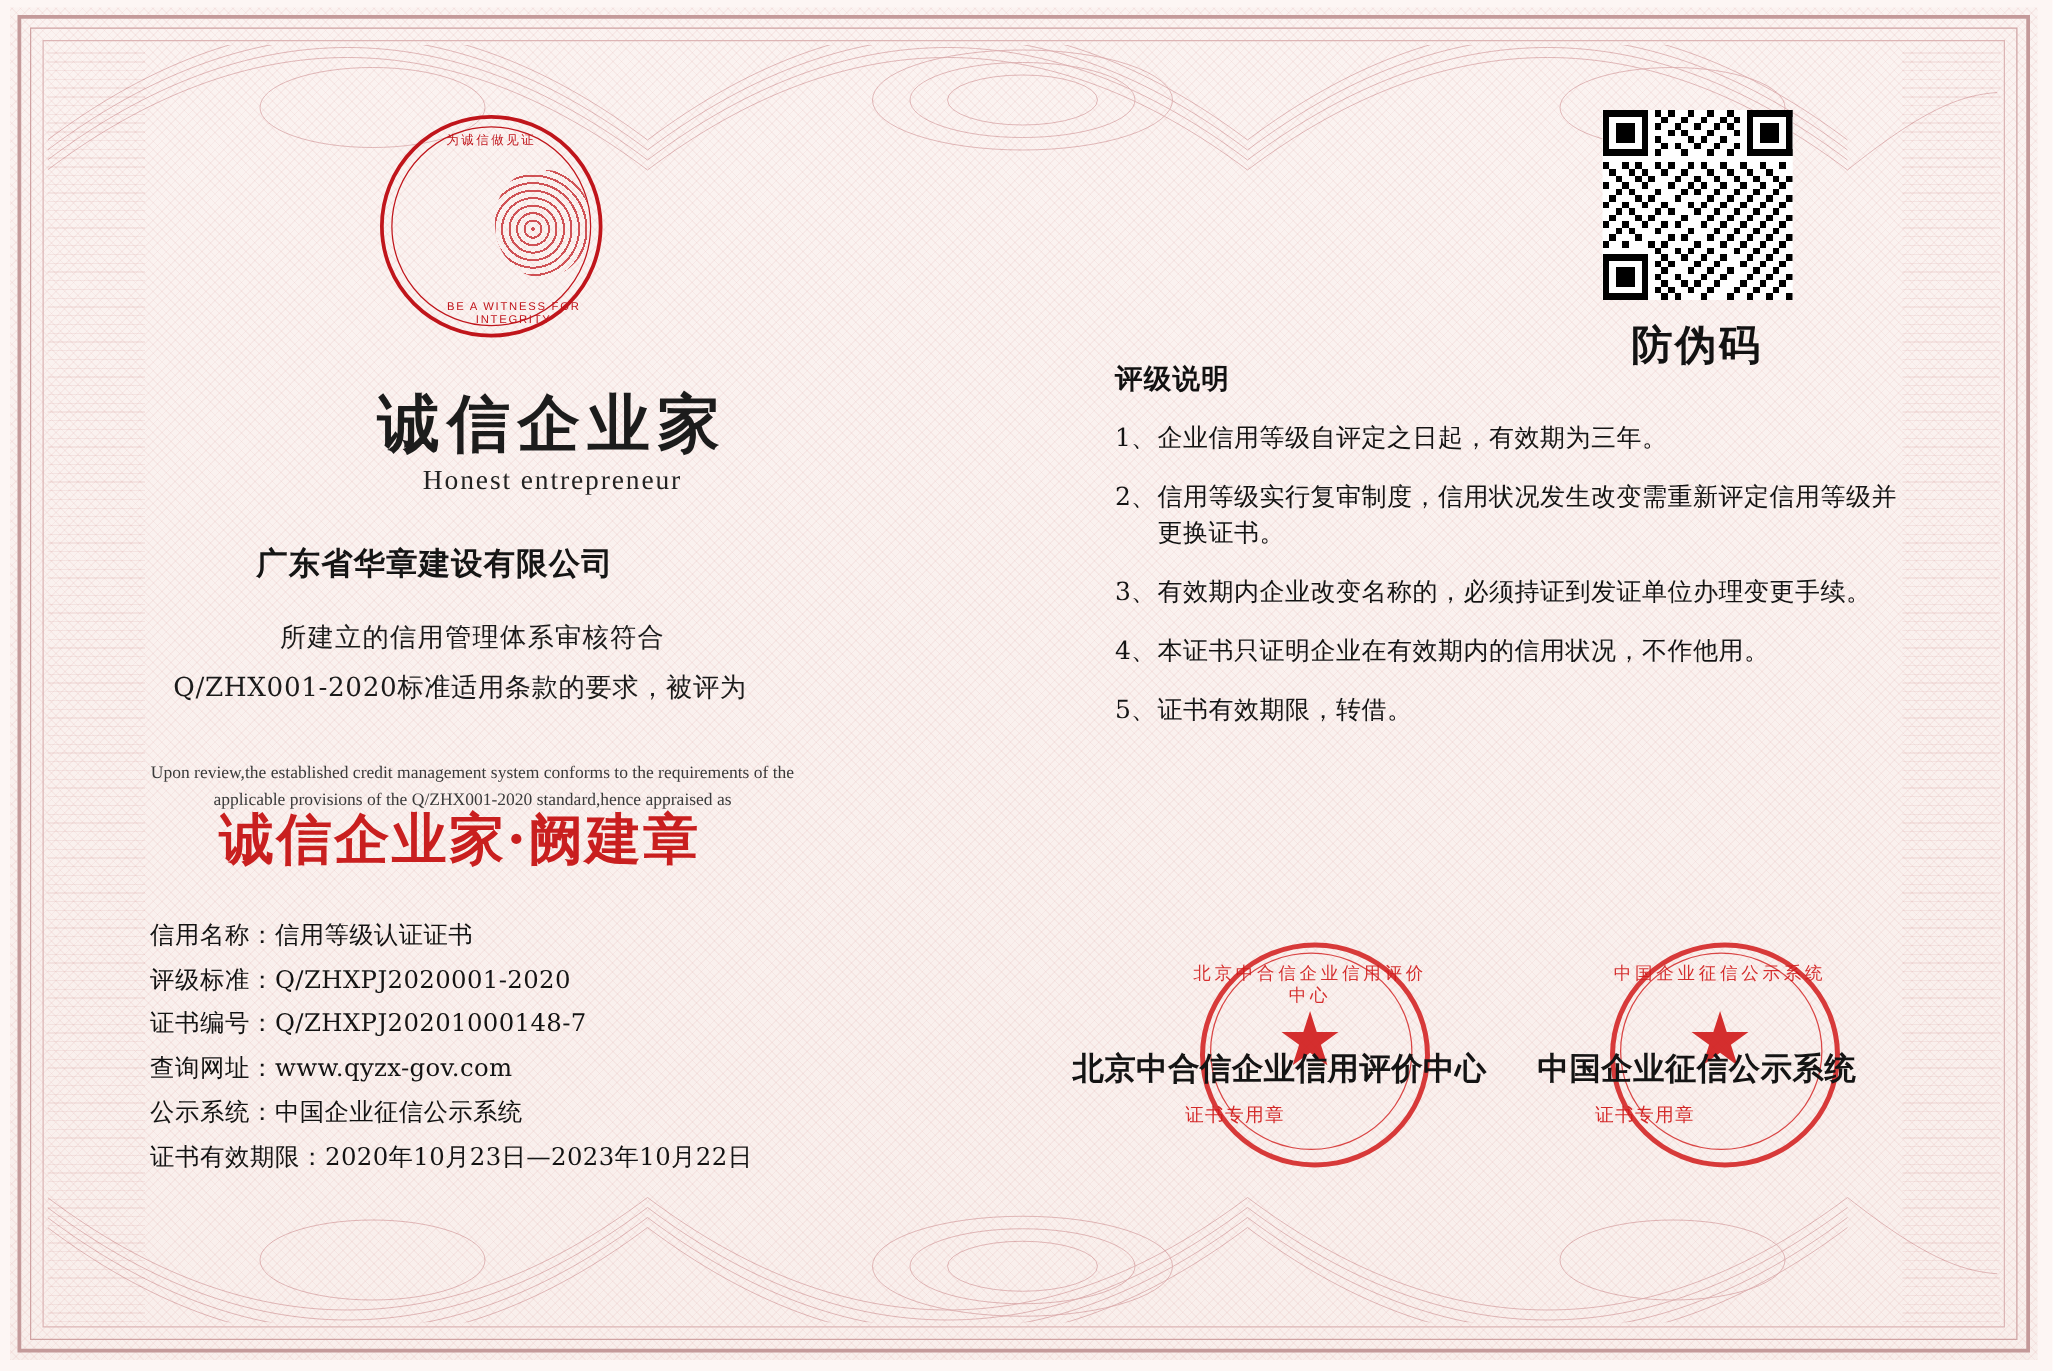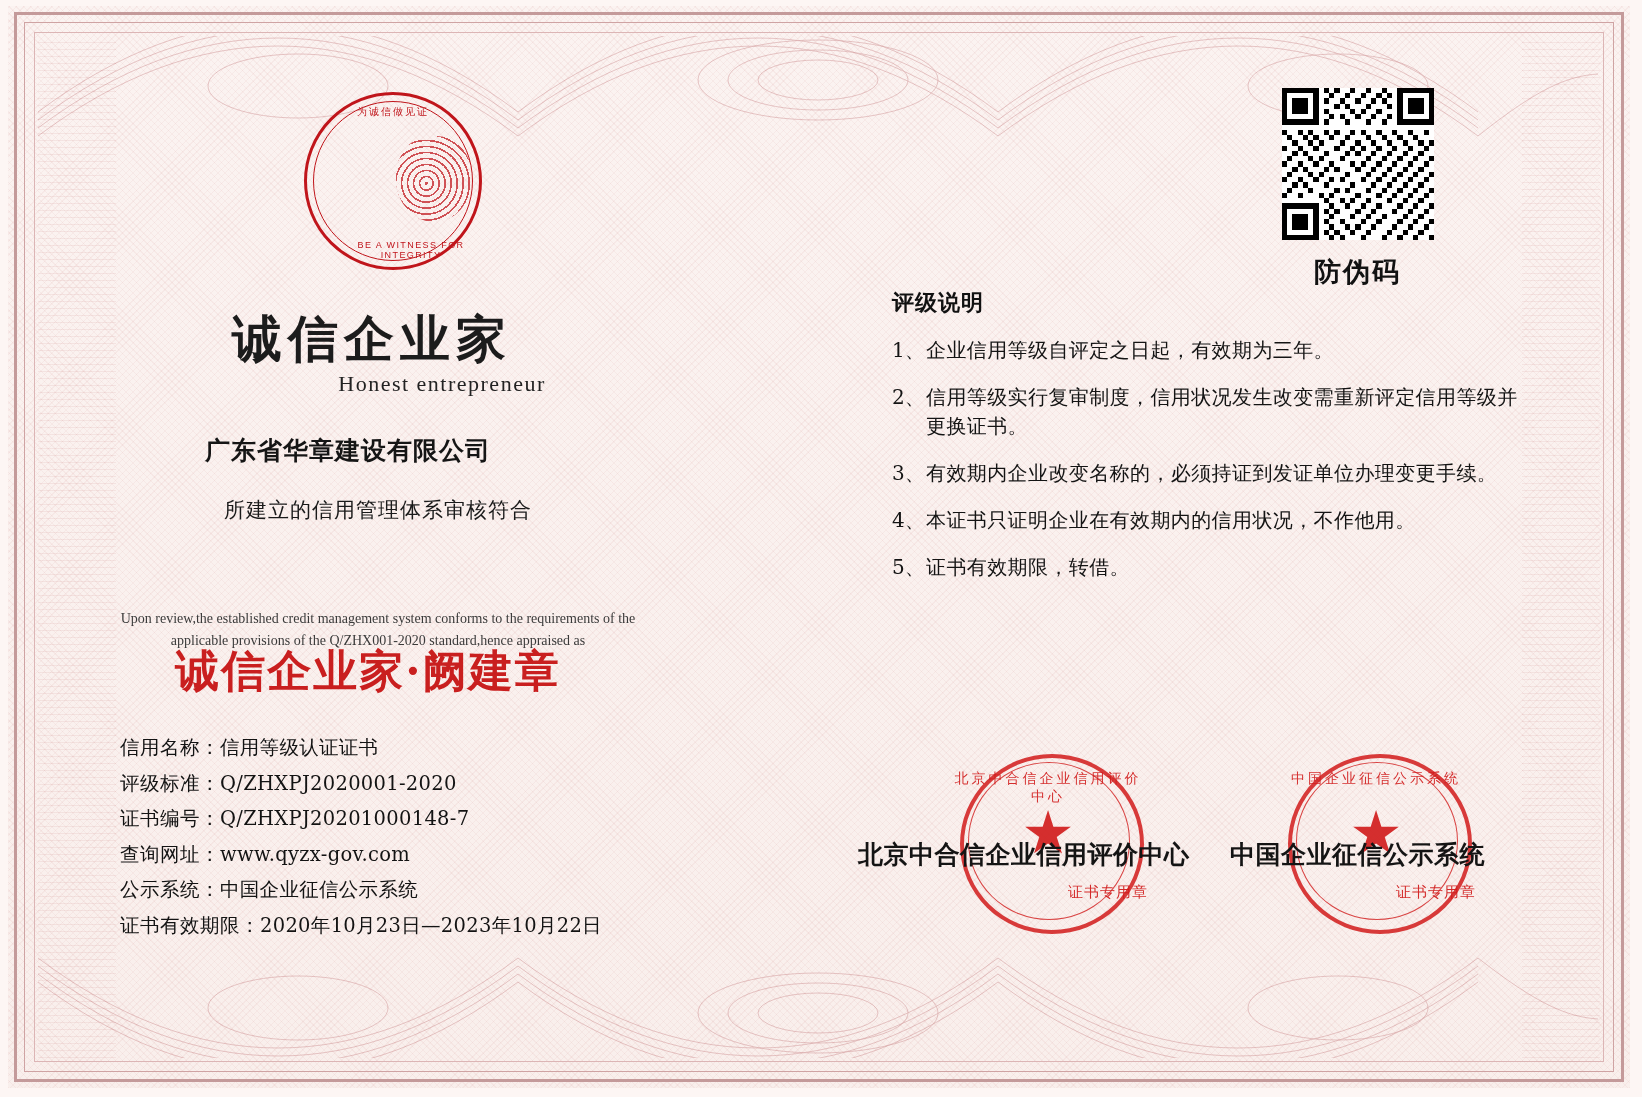--- a/index.html
+++ b/index.html
@@ -140,21 +140,21 @@
   }
   .emblem .arc-top { top: 13px; }
   .emblem .arc-bottom { bottom: 10px; font-size: 9px; letter-spacing: 1.4px; margin-left: 36px; }
 
   
   .title-cn {
     position: absolute;
     left: 224px;
     top: 300px;
     width: 420px;
-    text-align: left;
+    text-align: center;
     font-family: "DejaVu Serif", serif;
     font-size: 50px;
     font-weight: 700;
     color: #1c1c1c;
     letter-spacing: 6px;
   }
   .title-en {
     position: absolute;
     left: 224px;
     top: 365px;
@@ -253,21 +253,21 @@
     background: #fff;
   }
   .qr svg { display:block; }
   .qr-label {
     position: absolute;
     right: 170px;
     top: 248px;
     width: 205px;
     text-align: center;
     font-family: "DejaVu Serif", serif;
-    font-size: 27px;
+    font-size: 33px;
     font-weight: 700;
     color: #121212;
     letter-spacing: 2px;
   }
 
   .notes-title {
     position: absolute;
     left: 884px;
     top: 282px;
     font-family: "DejaVu Serif", serif;
@@ -337,21 +337,21 @@
     font-family: "DejaVu Serif", serif;
     font-size: 14px;
     color: #d11a1a;
     letter-spacing: 3px;
     opacity: .9;
   }
   .seal .bottom {
     position: absolute;
     left: 0; right: 0;
     bottom: 24px;
-    text-align: right;
+    text-align: left;
     font-family: "DejaVu Serif", serif;
     font-size: 15px;
     color: #d11a1a;
     letter-spacing: 1px;
     opacity: .92;
   }
   .seal-name {
     position: absolute;
     font-family: "DejaVu Serif", serif;
     font-size: 25px;
@@ -417,20 +417,21 @@
         <div class="ring2"></div>
         <div class="fingerprint"></div>
         <div class="arc-top">为诚信做见证</div>
         <div class="arc-bottom">BE A WITNESS FOR INTEGRITY</div>
       </div>
 
       <div class="title-cn">诚信企业家</div>
       <div class="title-en">Honest entrepreneur</div>
       <div class="company">广东省华章建设有限公司</div>
       <div class="line1">所建立的信用管理体系审核符合</div>
+      <div class="line2">Q/ZHX001-2020标准适用条款的要求，被评为</div>
       <div class="en-block">Upon review,the established credit management system conforms to the requirements of the applicable provisions of the Q/ZHX001-2020 standard,hence appraised as</div>
       <div class="award">诚信企业家·阙建章</div>
 
       <div class="fields">
         <div class="field-row">
           <span class="field-label">信用名称：</span>
           <span class="field-value">信用等级认证证书</span>
         </div>
         <div class="field-row">
           <span class="field-label">评级标准：</span>

